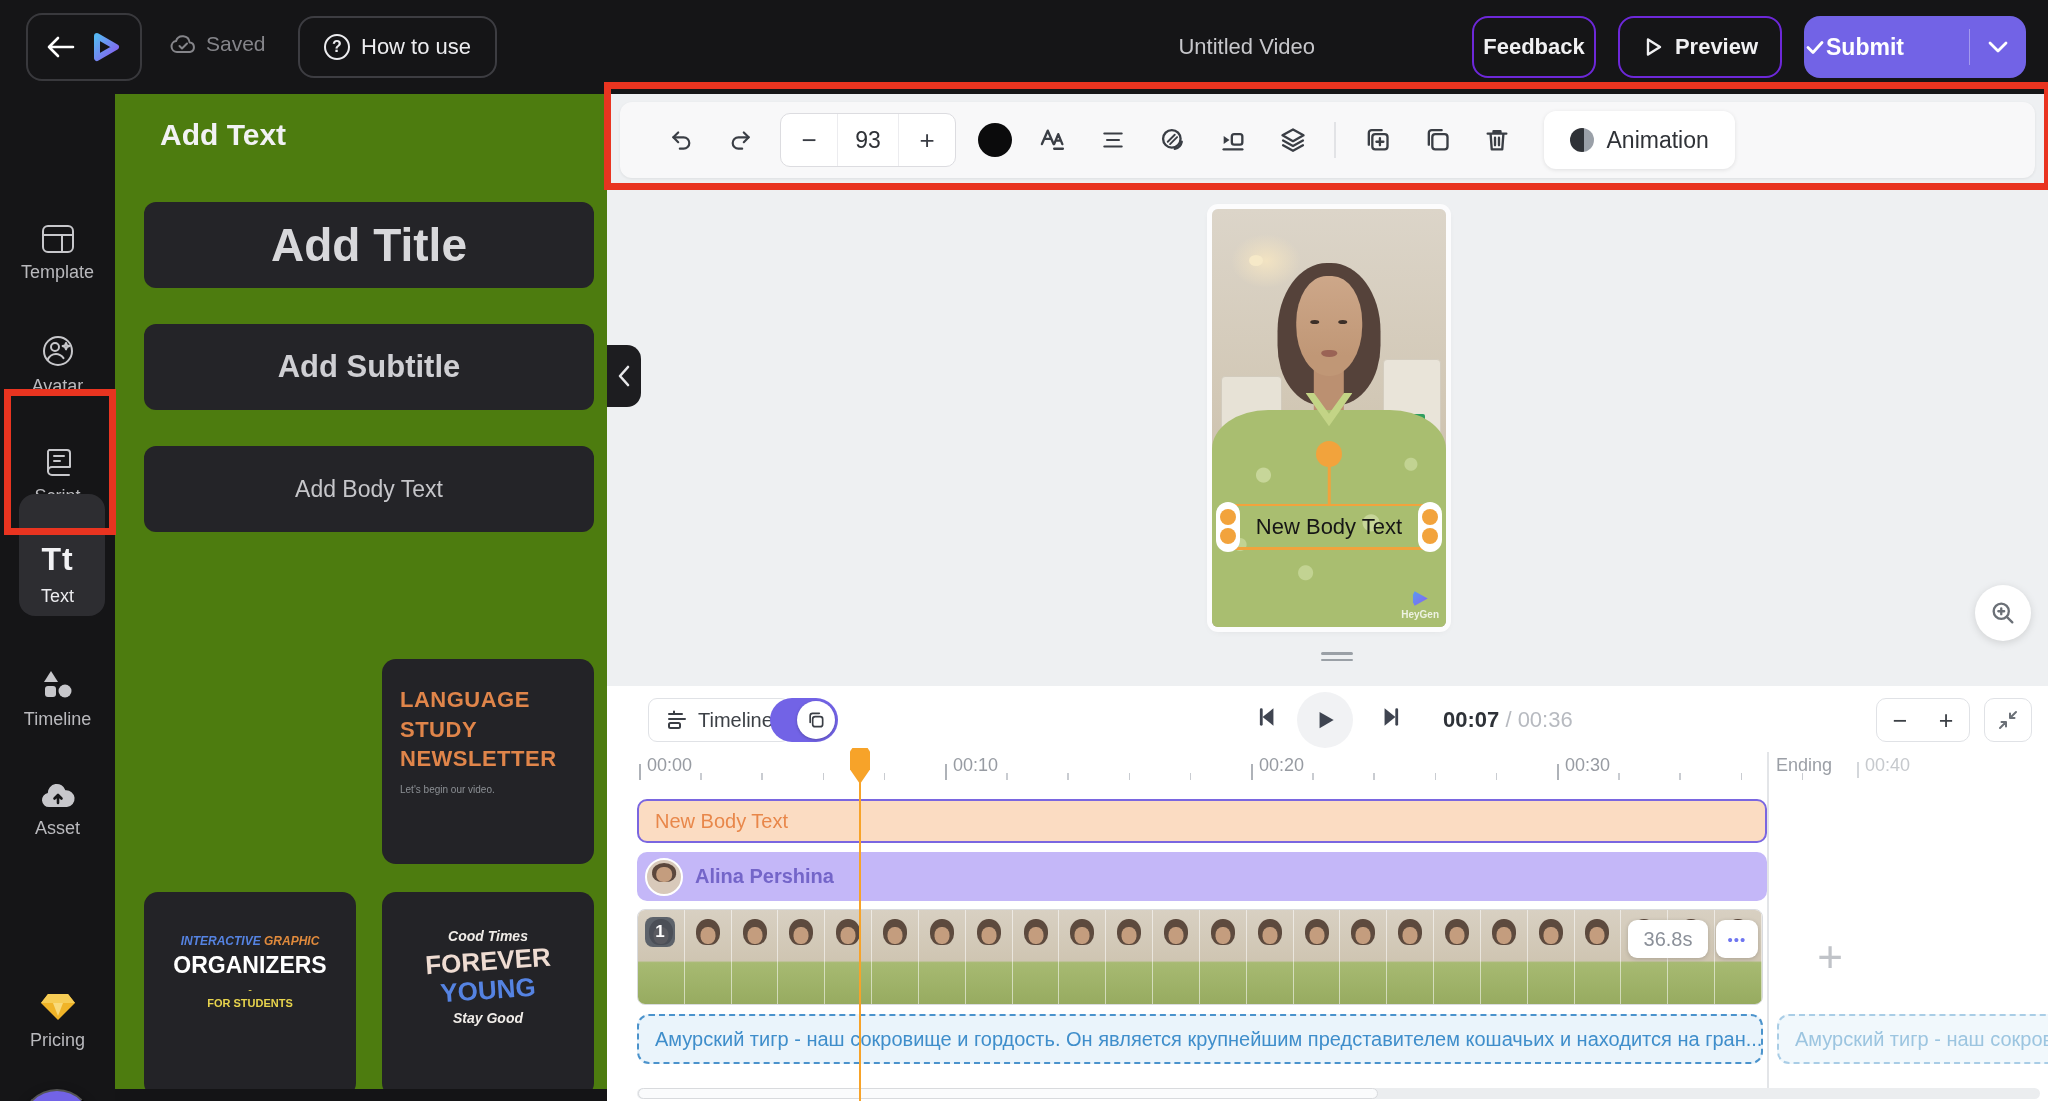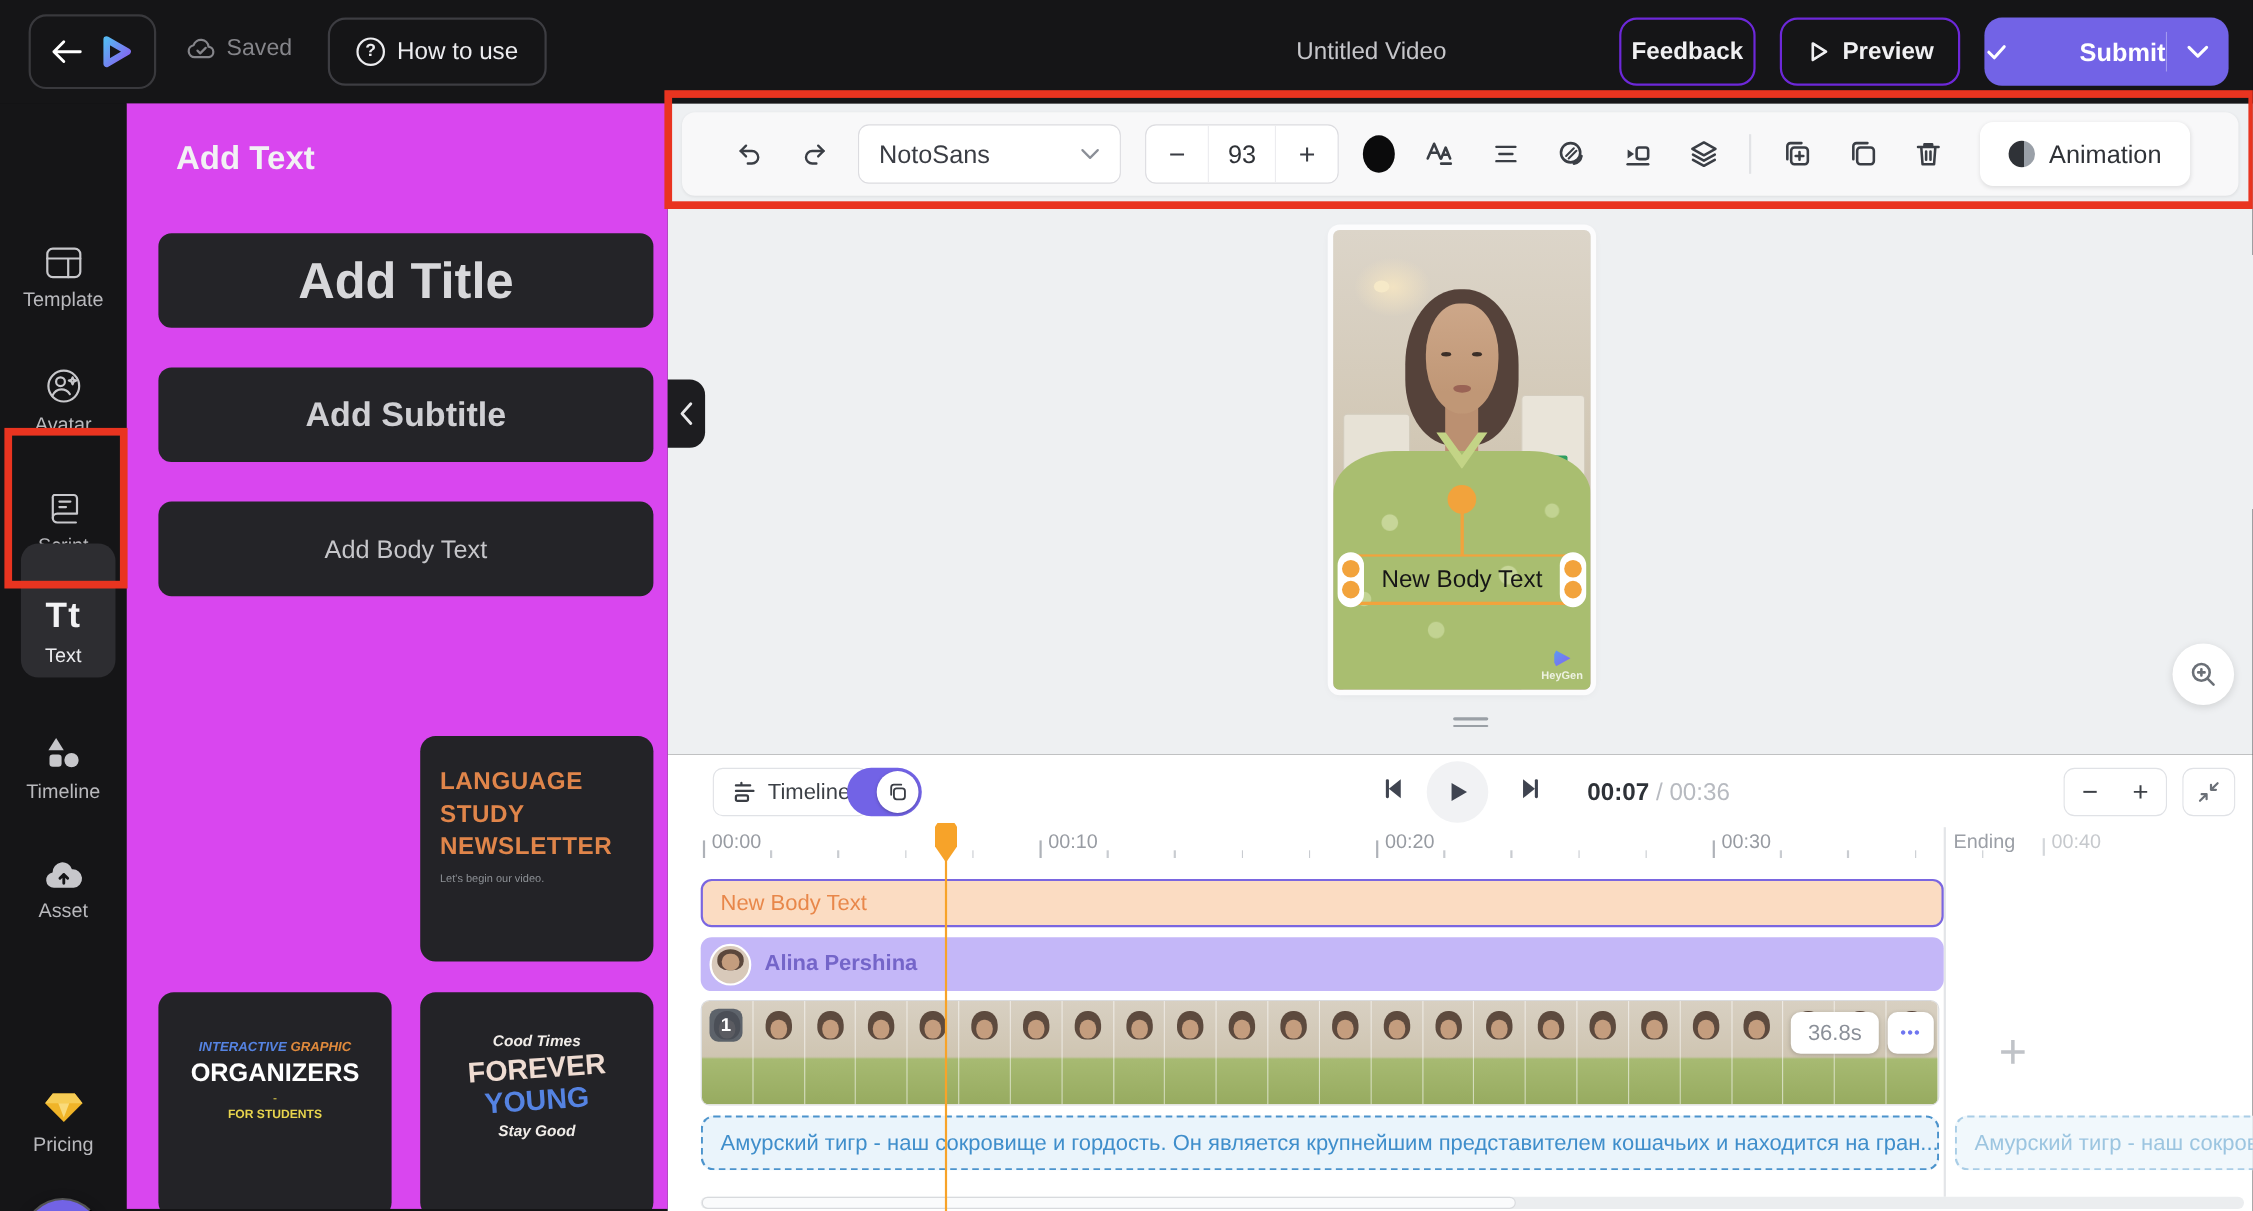--- a/index.html
+++ b/index.html
@@ -19,37 +19,37 @@
     background:transparent; display:flex; align-items:center; gap:11px; color:#ececef; font-size:22px; cursor:pointer; }
   .qcirc { width:26px; height:26px; border:2.4px solid #ececef; border-radius:50%; display:flex; align-items:center;
     justify-content:center; font-size:16px; font-weight:700; color:#ececef; }
   .vtitle { position:absolute; right:733px; top:34px; color:#c6c6ca; font-size:22px; }
   .btn-dark { position:absolute; top:16px; height:62px; border:2px solid #6d28d9; border-radius:16px; background:transparent;
     display:flex; align-items:center; justify-content:center; gap:11px; color:#f0f0f2; font-size:22px; font-weight:600; cursor:pointer; }
   .feedback { right:452px; width:124px; }
   .preview { right:266px; width:164px; }
   .submit { position:absolute; right:22px; top:16px; width:222px; height:62px; background:#7263e6; border-radius:16px;
     display:flex; align-items:center; color:#fff; font-size:23px; font-weight:600; cursor:pointer; }
-  .submit .main { flex:1; display:flex; align-items:center; justify-content:space-between; gap:10px; }
+  .submit .main { flex:1; display:flex; align-items:center; justify-content:flex-start; gap:0; }
   .submit .sep { width:1.5px; height:36px; background:rgba(255,255,255,.35); }
   .submit .chev { width:56px; display:flex; align-items:center; justify-content:center; }
 
   
   .sidebar { position:absolute; left:0; top:94px; width:115px; height:1007px; background:#151517; z-index:20; }
   .sideitem { position:absolute; left:0; width:115px; display:flex; flex-direction:column; align-items:center; gap:8px;
     color:#b9b9bd; font-size:18px; cursor:pointer; }
   .active-pill { position:absolute; left:19px; top:400px; width:86px; height:122px; background:#2d2d31; border-radius:16px; }
   .tt-glyph { font-size:32px; font-weight:800; color:#f2f2f4; letter-spacing:1px; }
   .pricing { position:absolute; left:0; top:898px; width:115px; display:flex; flex-direction:column; align-items:center; gap:8px;
     color:#b9b9bd; font-size:18px; cursor:pointer; }
   .chatfab { position:absolute; left:21px; top:995px; width:72px; height:72px; border-radius:50%; background:#7263e6;
     display:flex; align-items:center; justify-content:center; cursor:pointer; box-shadow:0 4px 12px rgba(0,0,0,.4); }
 
   
-  .panel { position:absolute; left:115px; top:92px; width:492px; height:1007px; background:#d946ef; z-index:18; overflow:hidden; }
+  .panel { position:absolute; left:115px; top:82px; width:492px; height:1007px; background:#4d7c0f; z-index:18; overflow:hidden; }
   .panel h1 { position:absolute; left:45px; top:36px; font-size:30px; font-weight:700; color:#f2f2f4; }
   .addcard { position:absolute; left:29px; width:450px; background:#242428; border:none; border-radius:12px; cursor:pointer;
     display:flex; align-items:center; justify-content:center; }
   .add-title    { top:120px; height:86px; font-size:46px; font-weight:800; color:#d8d8db; }
   .add-subtitle { top:242px; height:86px; font-size:31px; font-weight:600; color:#cfcfd3; }
   .add-body     { top:364px; height:86px; font-size:23px; font-weight:500; color:#c6c6ca; }
   .tcard { position:absolute; width:212px; height:205px; background:#232327; border-radius:14px; cursor:pointer; overflow:hidden; }
   .tc1 { left:29px;  top:577px; } .tc2 { left:267px; top:577px; }
   .tc3 { left:29px;  top:810px; } .tc4 { left:267px; top:810px; }
   .tc1 .year { display:block; text-align:center; margin-top:62px; color:#a9b36b; font-family:"Liberation Serif","DejaVu Serif",serif; font-size:15px; letter-spacing:2px; }
@@ -411,28 +411,20 @@
           <path class="icd" d="M4 9.5h9.5a5.25 5.25 0 0 1 0 10.5H10"></path>
         </svg>
     </button>
     <button class="tbtn">
       <svg width="28" height="26" viewBox="0 0 24 24">
           <path class="icd" d="M15.5 5 20 9.5 15.5 14"></path>
           <path class="icd" d="M20 9.5h-9.5a5.25 5.25 0 0 0 0 10.5H14"></path>
         </svg>
     </button>
 
-    <div class="fontsel">
-      <span>NotoSans</span>
-      <span>
-        <svg width="18" height="12" viewBox="0 0 18 12">
-            <path class="icd" style="stroke:#8b8f97" d="m2 2.5 7 7 7-7"></path>
-          </svg>
-      </span>
-    </div>
 
     <div class="sizebox">
       <button class="seg">−</button>
       <span class="val">93</span>
       <button class="seg">+</button>
     </div>
 
     <button class="swatch"></button>
 
     <button class="tbtn">

